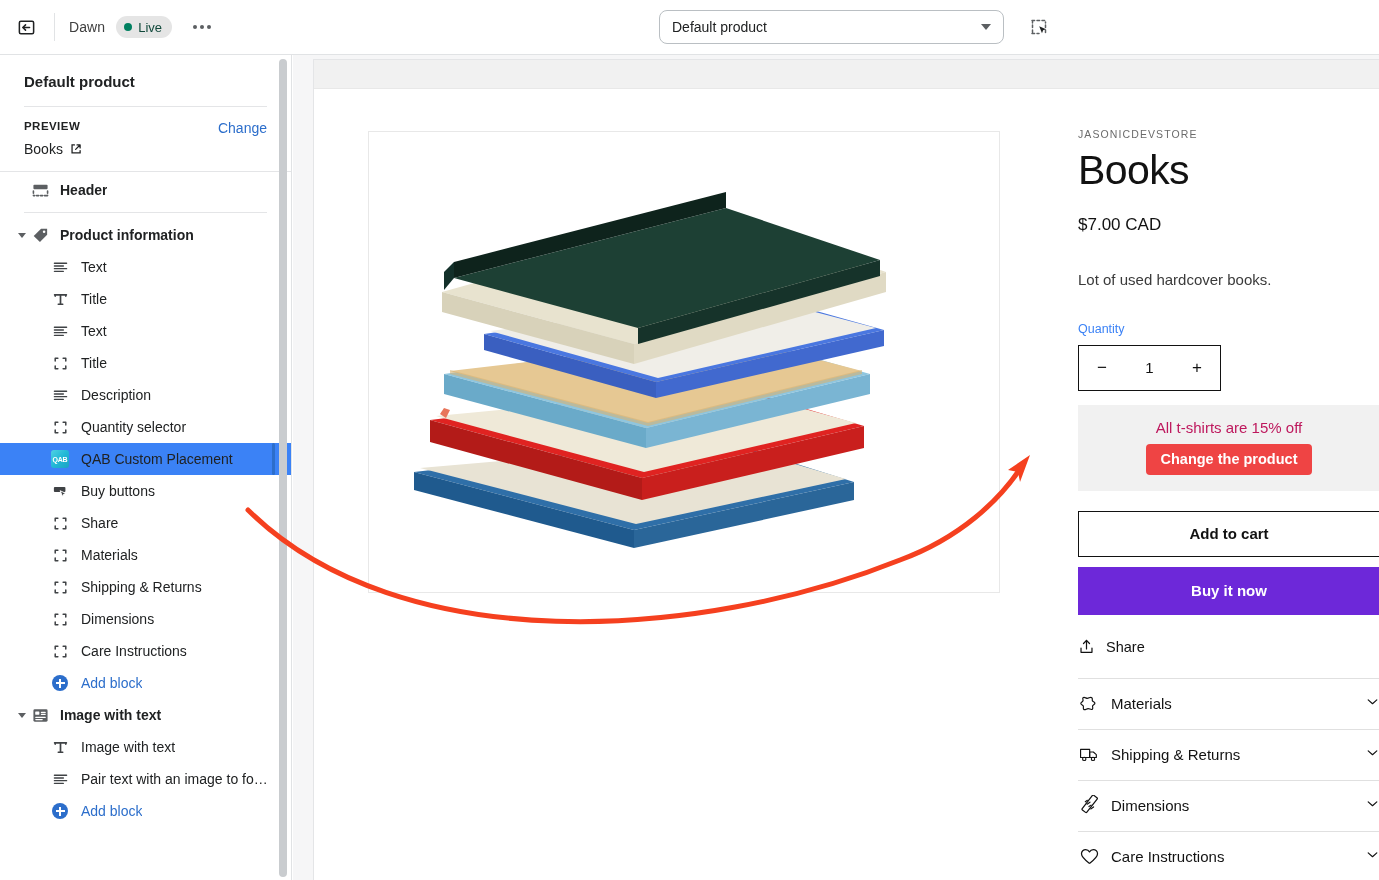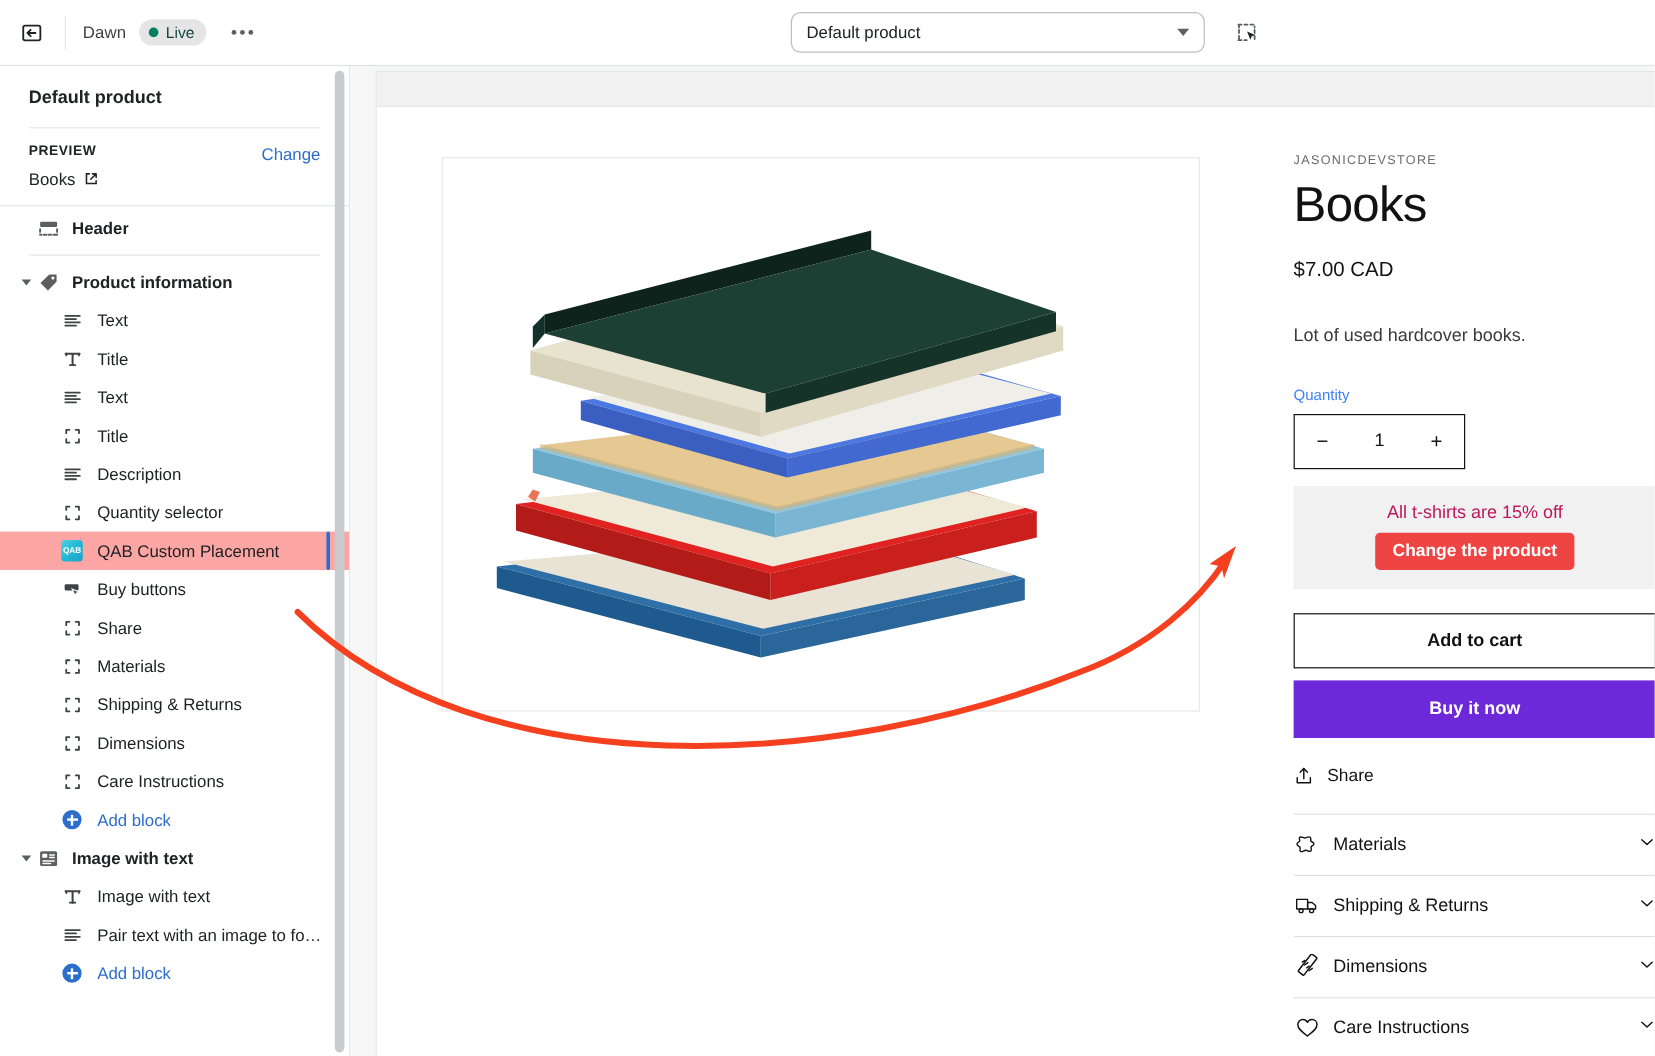--- a/index.html
+++ b/index.html
@@ -85,21 +85,21 @@
   }
 
   .sb-sep { height: 1px; background: #e4e5e7; margin-top: 14px; }
 
   .sb-list { padding-top: 2px; }
 
   .sb-row {
     display: flex; align-items: center; height: 32px;
     padding-left: 14px; cursor: pointer; position: relative;
   }
-  .sb-row.selected { background: #fca5a5; }
+  .sb-row.selected { background: #3b82f6; }
   .sb-row.selected::after {
     content: ''; position: absolute; right: 16px; top: 0; bottom: 0;
     width: 3px; background: #2c6ecb; border-radius: 2px;
   }
 
   .sb-tri {
     width: 16px; display: flex; align-items: center; justify-content: center;
     flex: none;
   }
   .sb-tri i {

